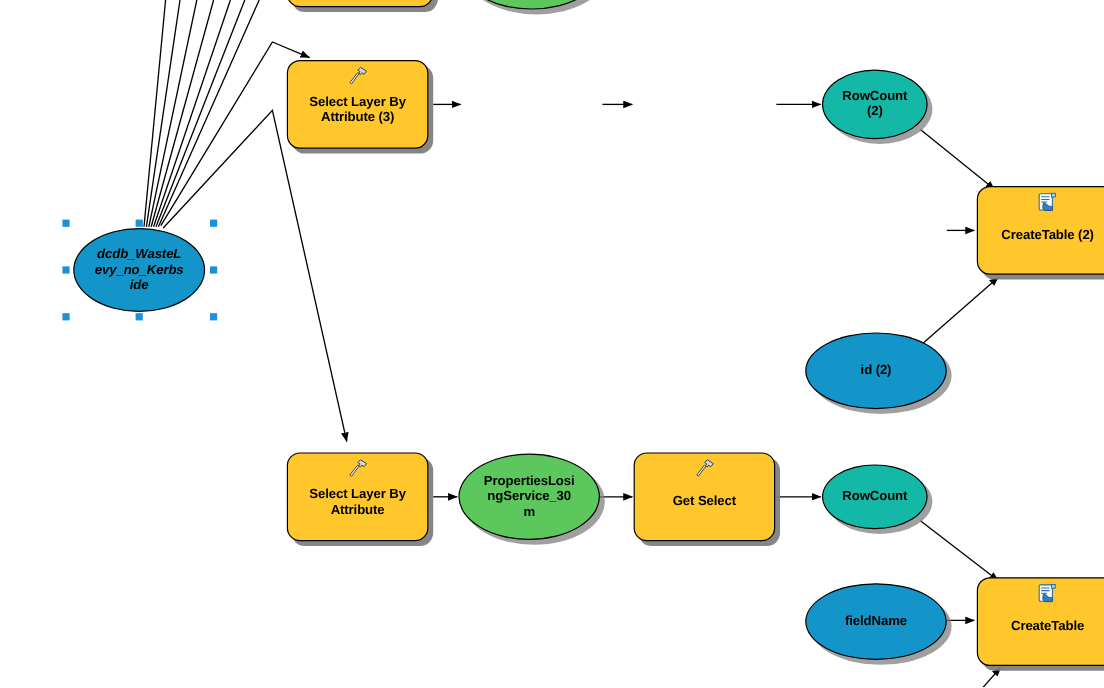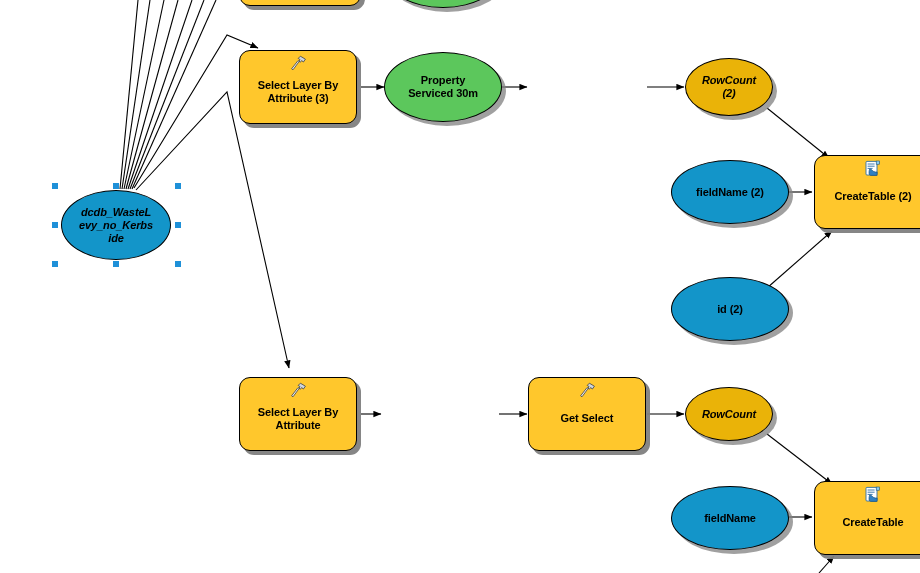--- a/index.html
+++ b/index.html
@@ -58,21 +58,21 @@
   .tool .label {
     padding-top: 9px;
   }
 
   
   .ellipse {
     border-radius: 50%;
     box-shadow: 4px 4px 0 0 rgba(128,128,128,0.75);
   }
   .green  { background: #5cc75c; }
-  .cyan   { background: #eab308; font-style: italic; }
+  .cyan   { background: #14b8a6; }
   .blue   { background: #1395c9; }
 
   
   .no-shadow { box-shadow: none; font-style: italic; }
 
   
   .tool-icon {
     position: absolute;
     top: 4px;
     left: 50%;
@@ -160,34 +160,27 @@
     <span class="tool-icon">
       <svg viewBox="0 0 18 17" xmlns="http://www.w3.org/2000/svg">
         <path d="M11.4 1.2 L16.4 4.2 L14.4 7.0 L12.6 5.6 L11.4 7.2 L10.0 6.2 L11.0 4.6 L9.2 3.4 Z" fill="#cfd6de" stroke="#3a3f47" stroke-width="0.8"></path>
         <path d="M10.2 6.4 L4.0 14.8 L2.6 13.8 L9.0 5.6 Z" fill="#f2f2f2" stroke="#3a3f47" stroke-width="0.8"></path>
       </svg>
     </span>
     <span class="label">Select Layer By
 Attribute (3)</span>
   </div>
 
-  <div class="node ellipse green" style="left:340px; top:52px; width:118px; height:70px;">
-    <span class="label">Property
-Serviced 30m</span>
-  </div>
 
 
   <div class="node ellipse cyan" style="left:641px; top:58px; width:88px; height:58px;">
     <span class="label">RowCount
 (2)</span>
   </div>
 
-  <div class="node ellipse blue" style="left:627px; top:160px; width:118px; height:64px;">
-    <span class="label">fieldName (2)</span>
-  </div>
 
   <div class="node ellipse blue" style="left:627px; top:277px; width:118px; height:64px;">
     <span class="label">id (2)</span>
   </div>
 
   <div class="node tool" style="left:770px; top:155px; width:118px; height:74px;">
     <span class="tool-icon">
       <svg viewBox="0 0 18 17" xmlns="http://www.w3.org/2000/svg">
         <rect x="2.0" y="1.4" width="11" height="13.6" rx="1" fill="#ffffff" stroke="#2b6ea8" stroke-width="0.9"></rect>
         <path d="M3.6 4.0 h7 M3.6 6.2 h7 M3.6 8.4 h5" stroke="#2b6ea8" stroke-width="0.9"></path>
@@ -217,20 +210,25 @@
     <span class="tool-icon">
       <svg viewBox="0 0 18 17" xmlns="http://www.w3.org/2000/svg">
         <path d="M11.4 1.2 L16.4 4.2 L14.4 7.0 L12.6 5.6 L11.4 7.2 L10.0 6.2 L11.0 4.6 L9.2 3.4 Z" fill="#cfd6de" stroke="#3a3f47" stroke-width="0.8"></path>
         <path d="M10.2 6.4 L4.0 14.8 L2.6 13.8 L9.0 5.6 Z" fill="#f2f2f2" stroke="#3a3f47" stroke-width="0.8"></path>
       </svg>
     </span>
     <span class="label">Select Layer By
 Attribute</span>
   </div>
 
+  <div class="node ellipse green" style="left:338px; top:378px; width:118px; height:72px;">
+    <span class="label">PropertiesLosi
+ngService_30
+m</span>
+  </div>
 
   <div class="node tool" style="left:484px; top:377px; width:118px; height:74px;">
     <span class="tool-icon">
       <svg viewBox="0 0 18 17" xmlns="http://www.w3.org/2000/svg">
         <path d="M11.4 1.2 L16.4 4.2 L14.4 7.0 L12.6 5.6 L11.4 7.2 L10.0 6.2 L11.0 4.6 L9.2 3.4 Z" fill="#cfd6de" stroke="#3a3f47" stroke-width="0.8"></path>
         <path d="M10.2 6.4 L4.0 14.8 L2.6 13.8 L9.0 5.6 Z" fill="#f2f2f2" stroke="#3a3f47" stroke-width="0.8"></path>
       </svg>
     </span>
     <span class="label">Get Select</span>
   </div>

